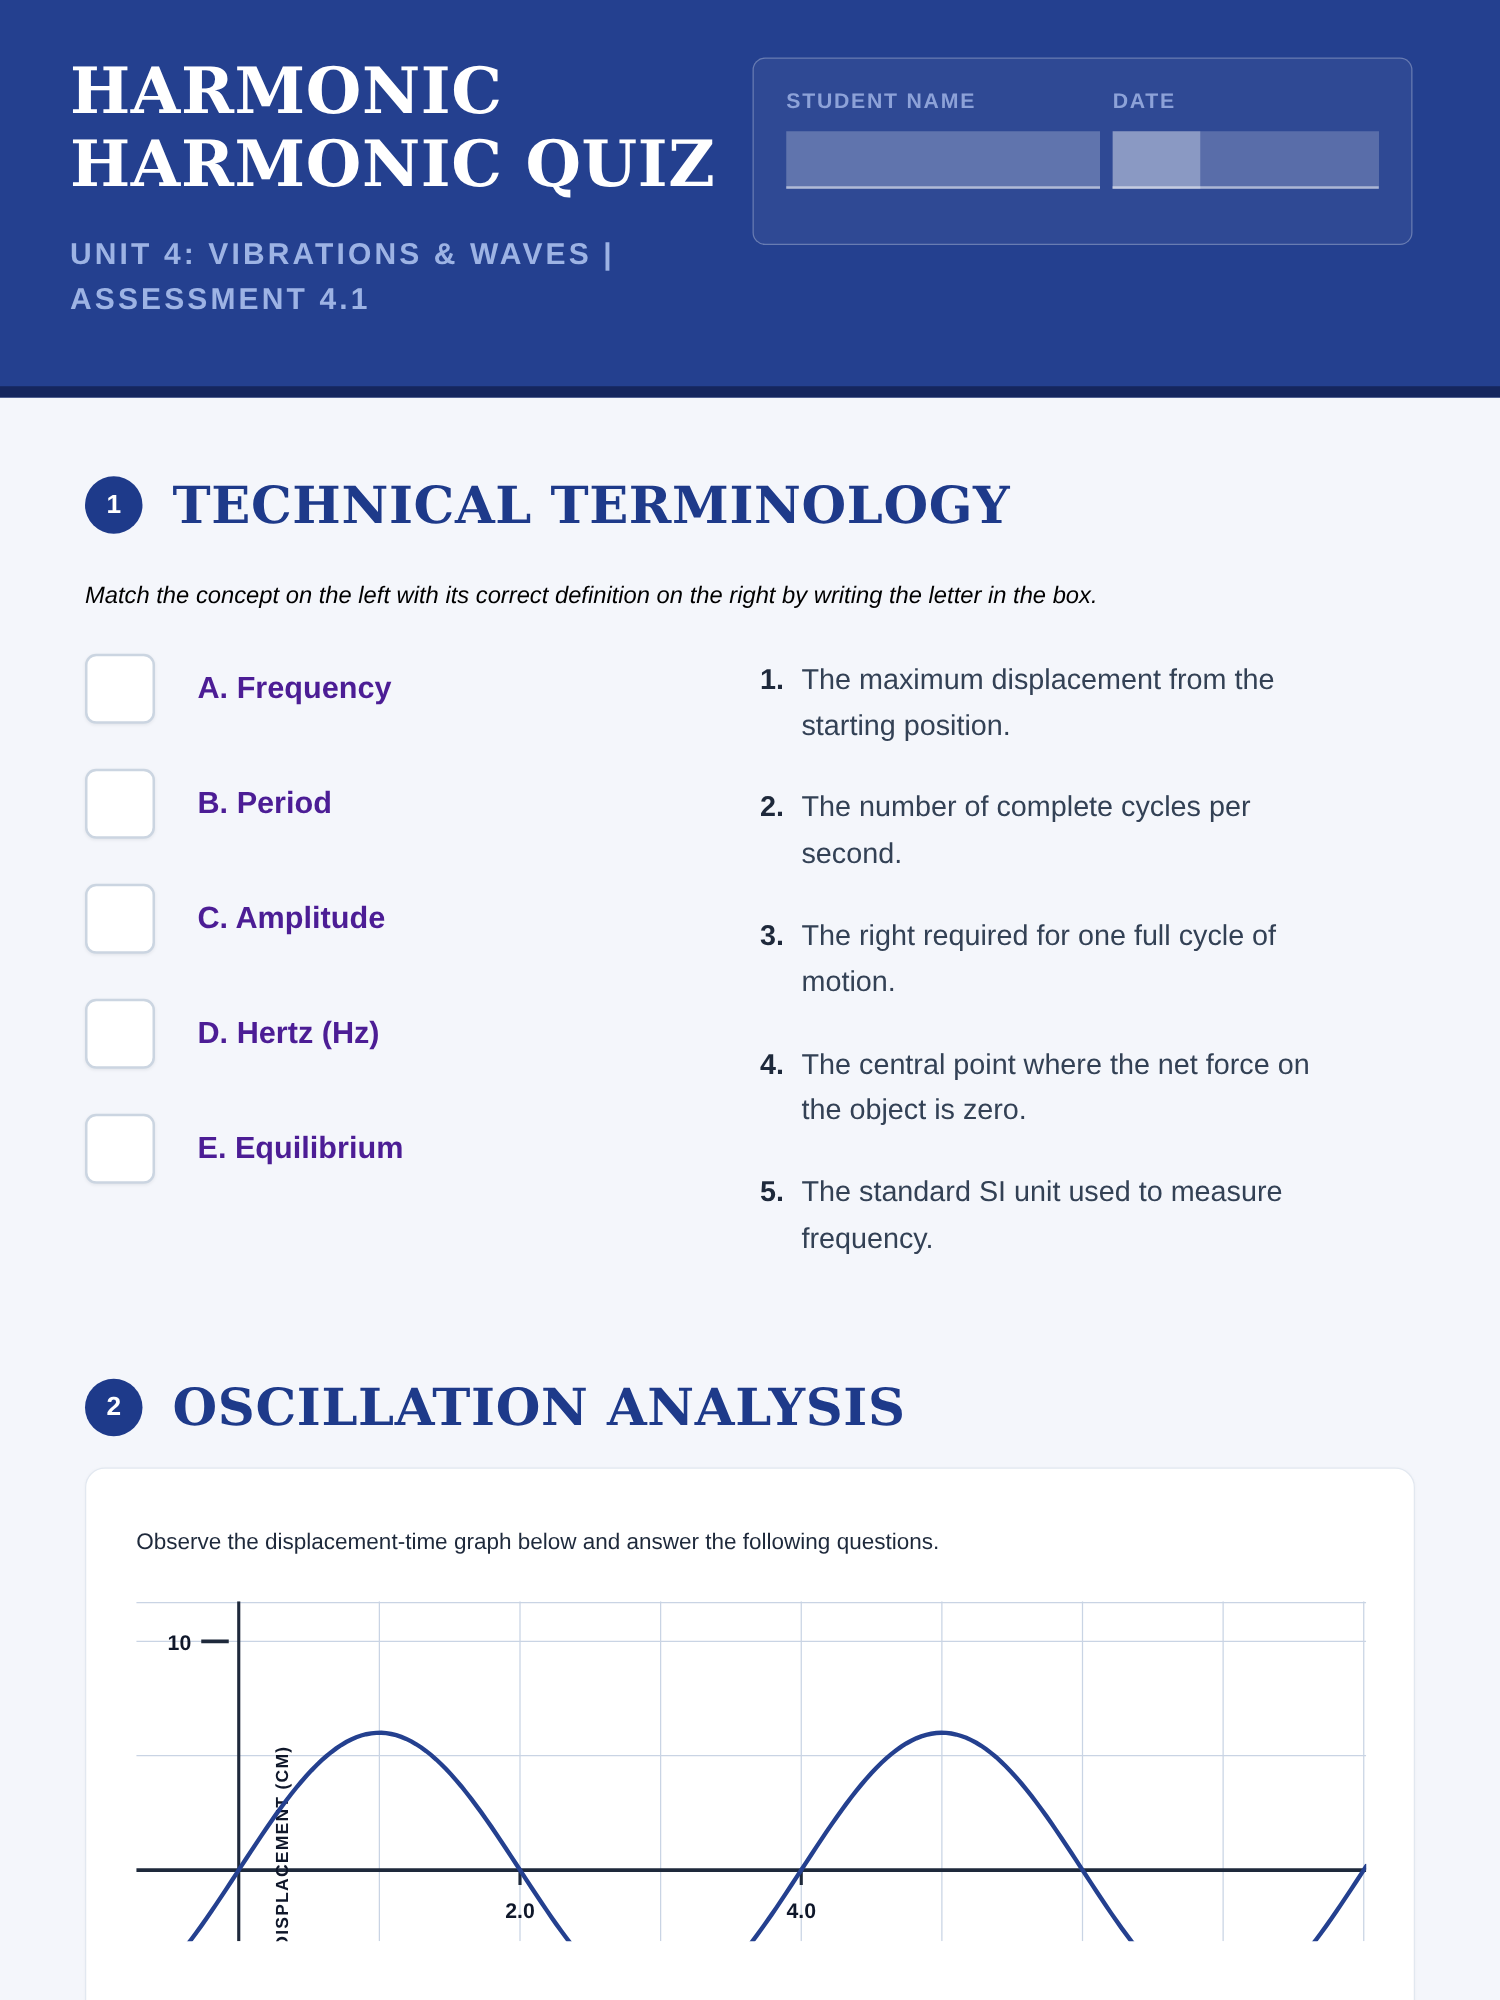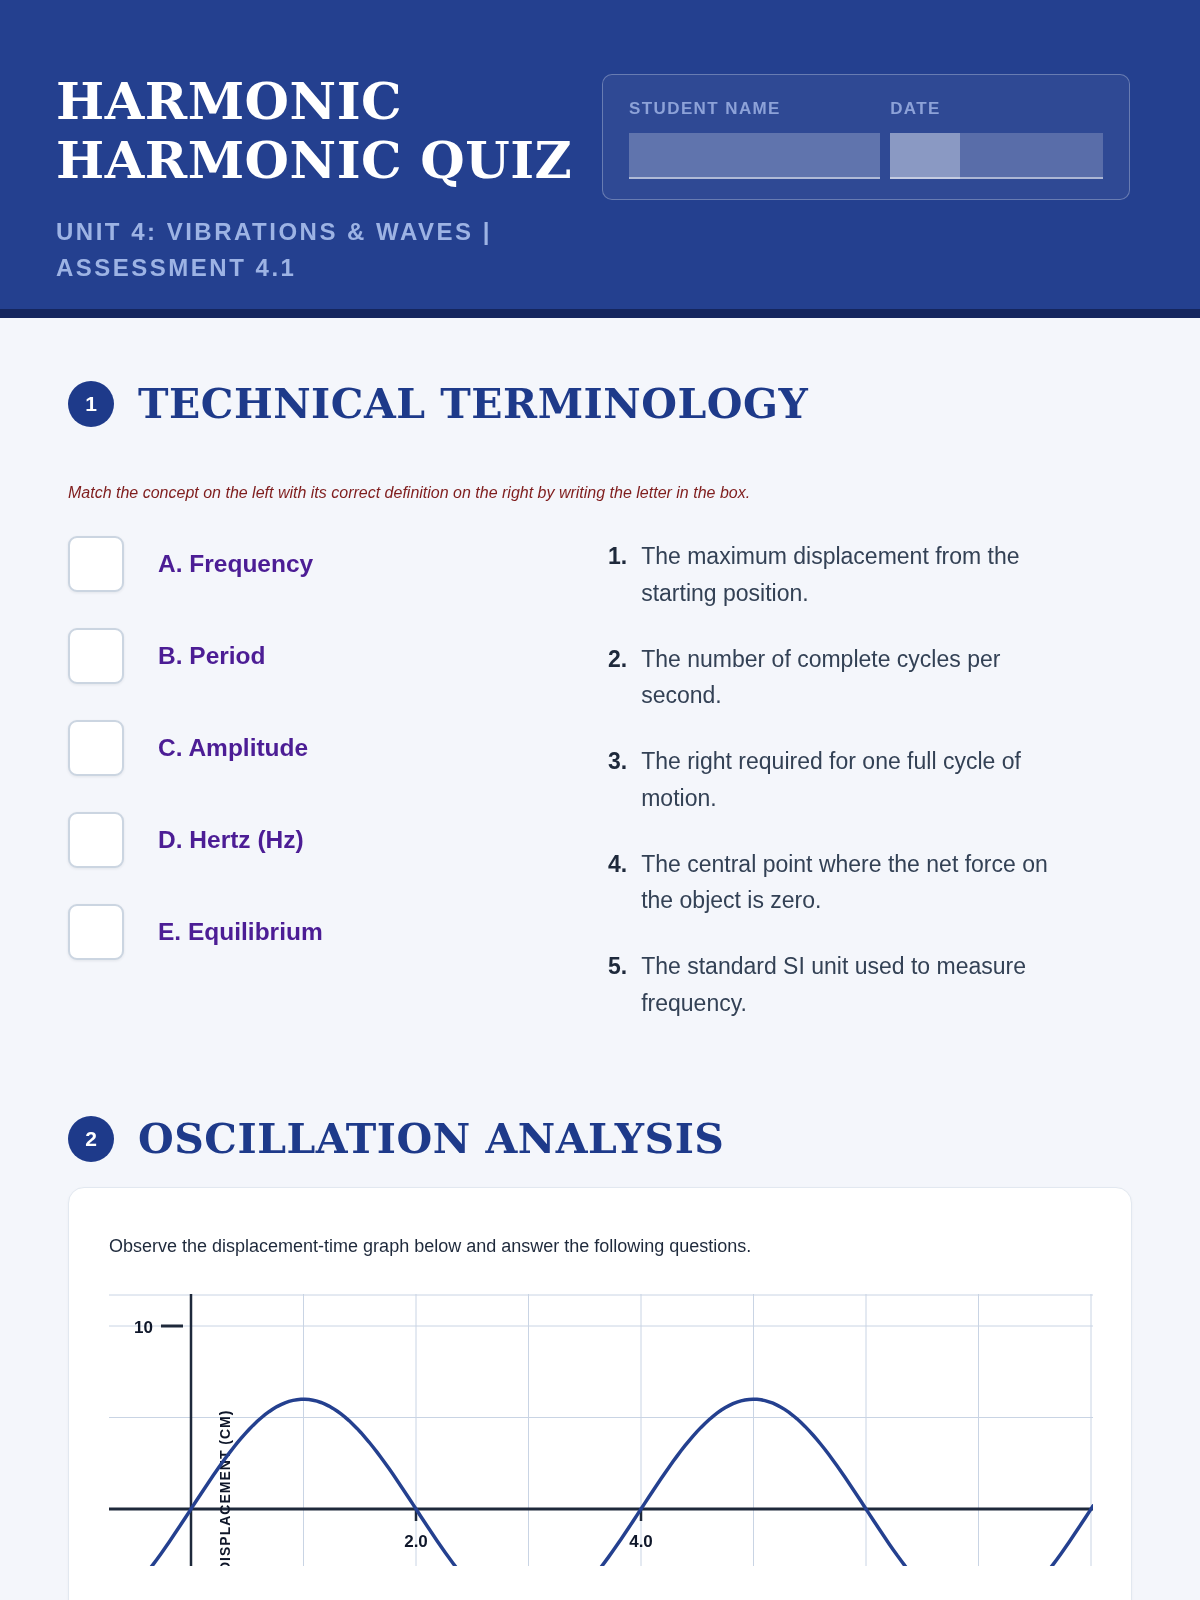--- a/index.html
+++ b/index.html
@@ -1,35 +1,35 @@
 <!DOCTYPE html>
 <html><head>
 <meta charset="utf-8">
 <style>
   *{margin:0;padding:0;box-sizing:border-box}
   html,body{width:1200px;height:1600px;overflow:hidden}
   body{font-family:"Liberation Sans","DejaVu Sans",sans-serif;background:#f4f6fb;color:#1e293b}
 
   
-  .header{background:#24408f;height:318px;padding:72px 70px 0 56px;display:flex;justify-content:space-between;border-bottom:9px solid #15265e}
+  .header{background:#24408f;height:318px;padding:44px 70px 0 56px;display:flex;justify-content:space-between;border-bottom:9px solid #15265e}
   .title{font-family:"DejaVu Serif","Liberation Serif",serif;font-size:51px;line-height:1.16;color:#ffffff;letter-spacing:.5px;font-weight:700}
   .subtitle{margin-top:24px;font-size:24px;font-weight:700;letter-spacing:2.5px;color:#9db3e4;max-width:470px;line-height:1.5}
-  .form-box{width:528px;height:126px;border:1px solid rgba(255,255,255,.28);background:rgba(255,255,255,.05);border-radius:10px;padding:24px 26px;display:flex;gap:6px;margin-top:2px}
+  .form-box{width:528px;height:150px;border:1px solid rgba(255,255,255,.28);background:rgba(255,255,255,.05);border-radius:10px;padding:24px 26px;display:flex;gap:6px;margin-top:2px}
   .form-col-name{flex:1.18;padding-right:4px}
   .form-col-date{flex:1}
   .form-label{font-size:17px;font-weight:700;letter-spacing:1.4px;color:#8da2d8;margin-bottom:14px}
   .form-input{height:46px;background:rgba(255,255,255,.24);border:none;width:100%;border-bottom:2px solid rgba(255,255,255,.5)}
   .form-input-date{background:linear-gradient(to right, rgba(255,255,255,.44) 0%, rgba(255,255,255,.44) 33%, rgba(255,255,255,.2) 33%)}
 
   
   .main{padding:62px 68px 0}
   .section-head{display:flex;align-items:center;gap:24px}
   .badge{width:46px;height:46px;border-radius:50%;background:#1e3a8a;color:#fff;font-size:21px;font-weight:700;display:flex;align-items:center;justify-content:center;flex:none}
   .section-title{font-family:"DejaVu Serif","Liberation Serif",serif;font-size:41px;color:#1e3a8a;letter-spacing:.5px;font-weight:700}
-  .instructions{margin-top:52px;font-style:italic;font-size:16px;color:#7f1d1d;line-height:1.62;max-width:1040px}
+  .instructions{margin-top:34px;font-style:italic;font-size:19px;color:#000000;line-height:1.62;max-width:1040px}
 
   .match{display:flex;margin-top:30px}
   .terms{width:540px}
   .term-row{display:flex;align-items:center;gap:34px;height:56px;margin-bottom:36px}
   .answer-box{width:56px;height:56px;background:#fff;border:2px solid #cbd5e1;border-radius:9px;box-shadow:0 1px 3px rgba(15,23,42,.08);flex:none}
   .term-label{font-size:24.5px;font-weight:700;color:#4c1d95}
   .defs{flex:1;padding-top:2px}
   .def-item{display:flex;gap:14px;margin-bottom:29px;font-size:23px;line-height:1.6;color:#334155}
   .def-num{font-weight:700;color:#1e293b;flex:none}
   .def-text{max-width:412px}

